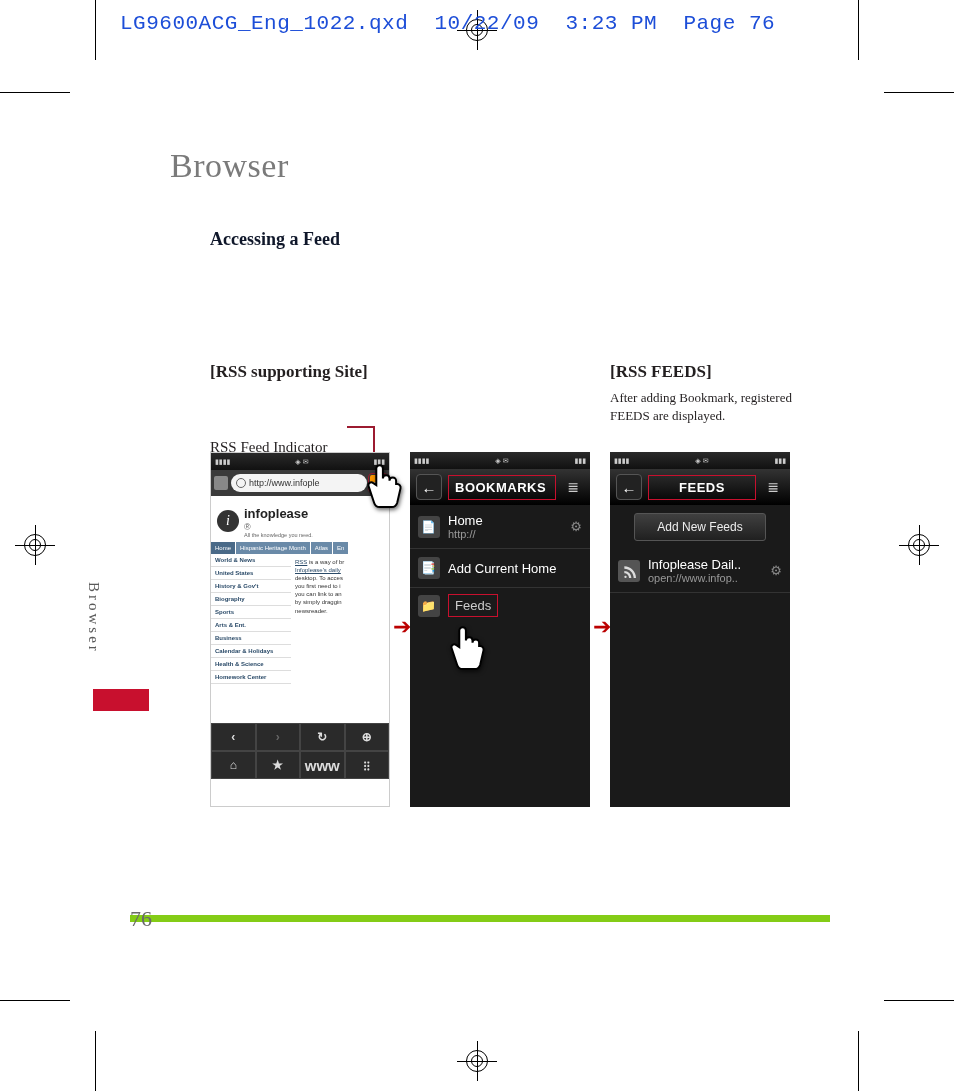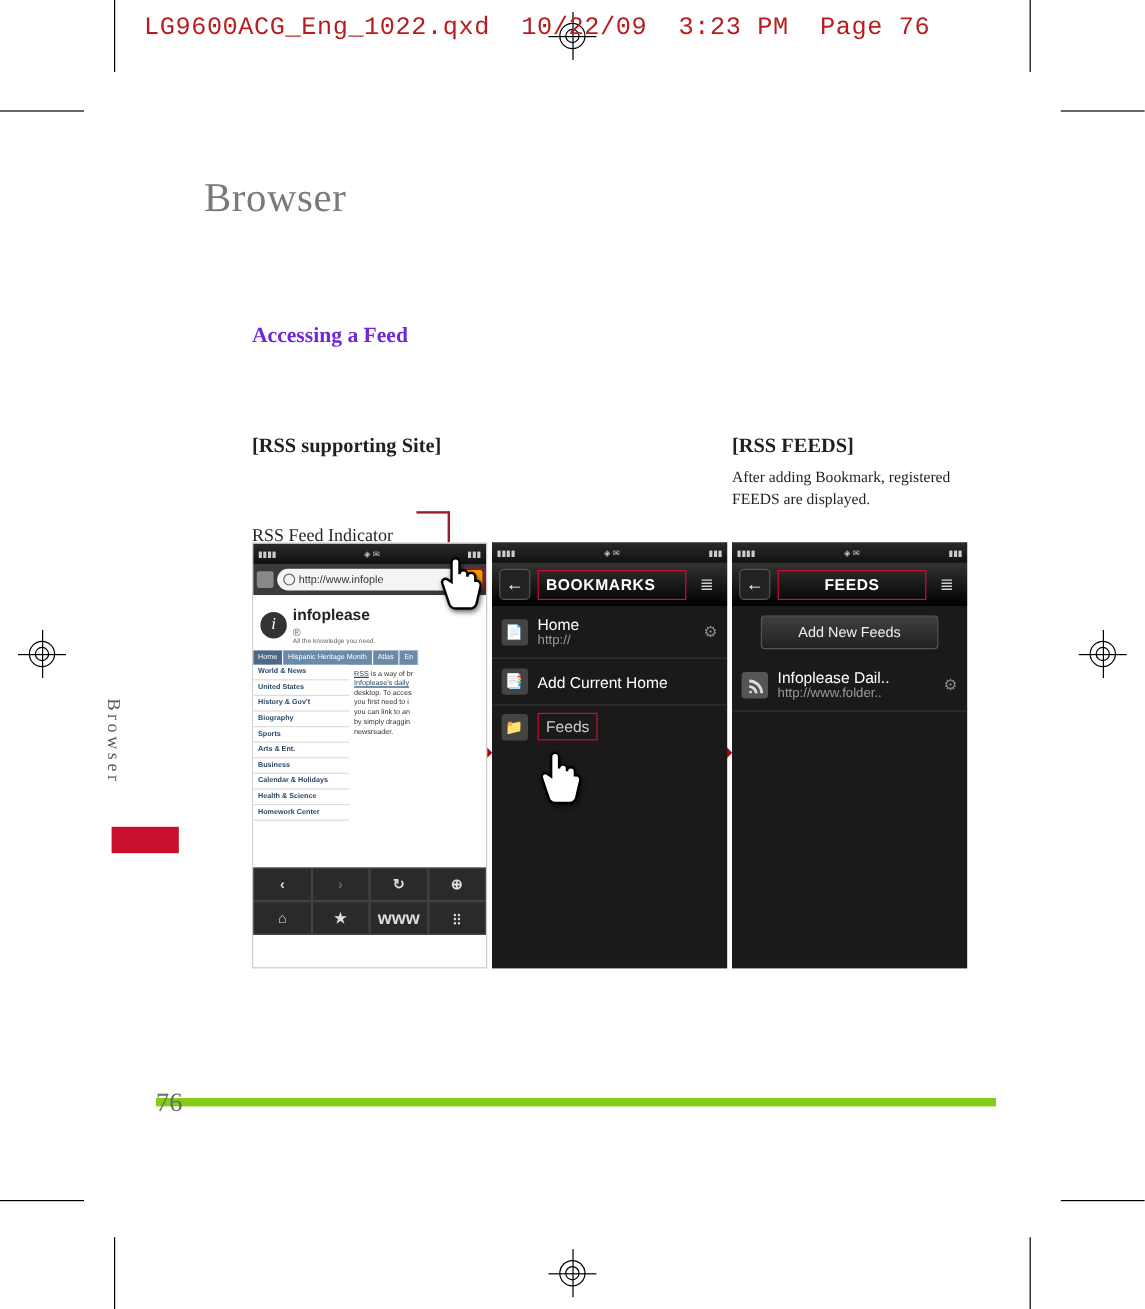--- a/index.html
+++ b/index.html
@@ -49,21 +49,21 @@
   .cm-tr-v { top: 0; right: 95px; width: 1px; height: 60px; }
   .cm-bl-h { bottom: 90px; left: 0; width: 70px; height: 1px; }
   .cm-br-h { bottom: 90px; right: 0; width: 70px; height: 1px; }
   .cm-bl-v { bottom: 0; left: 95px; width: 1px; height: 60px; }
   .cm-br-v { bottom: 0; right: 95px; width: 1px; height: 60px; }
   
   .imposition-header {
     position: absolute;
     top: 12px; left: 120px;
     font-family: 'Courier New', monospace;
-    color: #b91c1c;
+    color: #1d4ed8;
     font-size: 21px;
     letter-spacing: 0.5px;
     white-space: pre;
   }
   
   .page {
     position: absolute;
     left: 130px;
     top: 92px;
     width: 700px;
@@ -77,22 +77,21 @@
     font-weight: normal;
     color: #7a7a7a;
     letter-spacing: 0.5px;
   }
   .section-title {
     position: absolute;
     top: 137px;
     left: 80px;
     font-size: 18px;
     font-weight: bold;
-    color: #6d28d9;
-    margin-top: 40px;
+    color: #0f172a;
   }
   .body-text {
     position: absolute;
     top: 172px;
     left: 80px;
     width: 580px;
     font-size: 17px;
     line-height: 1.55;
     color: #231f20;
   }
@@ -155,21 +154,21 @@
     position: absolute;
     background: #9c1b30;
     left: 163px;
     top: 64px;
     width: 1.5px;
     height: 55px;
   }
   
   .phone {
     position: absolute;
-    width: 196px;
+    width: 180px;
     height: 355px;
     background: #1a1a1a;
     color: #eee;
     font-family: Arial, sans-serif;
     overflow: hidden;
   }
   .phone-1 { top: 90px; left: 0; background:#fff; border:1px solid #ccc;}
   .phone-2 { top: 90px; left: 200px; }
   .phone-3 { top: 90px; left: 400px; }
   .statusbar {
@@ -439,21 +438,21 @@
       </div>
       <div class="p3-addbtn">Add New Feeds</div>
       <div class="p2-item">
         <div class="p2-item-icon" style="background:#555;">
           <svg width="14" height="14" viewBox="0 0 24 24">
               <path fill="#ddd" d="M4 4v4c8.8 0 16 7.2 16 16h4C24 13 15 4 4 4zm0 8v4c4.4 0 8 3.6 8 8h4c0-6.6-5.4-12-12-12zm2 8a2 2 0 100 4 2 2 0 000-4z"></path>
             </svg>
         </div>
         <div class="p2-item-text">
           <div class="t1">Infoplease Dail..</div>
-          <div class="t2">http://www.folder..</div>
+          <div class="t2">open://www.infop..</div>
         </div>
         <div class="p2-gear">⚙</div>
       </div>
     </div>
 
     <div class="hand hand-1">
       <svg viewBox="0 0 40 48">
           <path fill="#fff" stroke="#000" stroke-width="1.8" d="M16 3c-1.7 0-3 1.3-3 3v15l-3-2c-2-1.5-5 .5-4 3l5 15c.6 2 2.5 4 5 4h11c2.5 0 4.4-2 5-4l3-13c.5-2-1-4-3-4h-1v-3c0-1.7-1.3-3-3-3s-3 1.3-3 3v-2c0-1.7-1.3-3-3-3s-3 1.3-3 3V6c0-1.7-1.3-3-3-3z"></path>
         </svg>
     </div>

